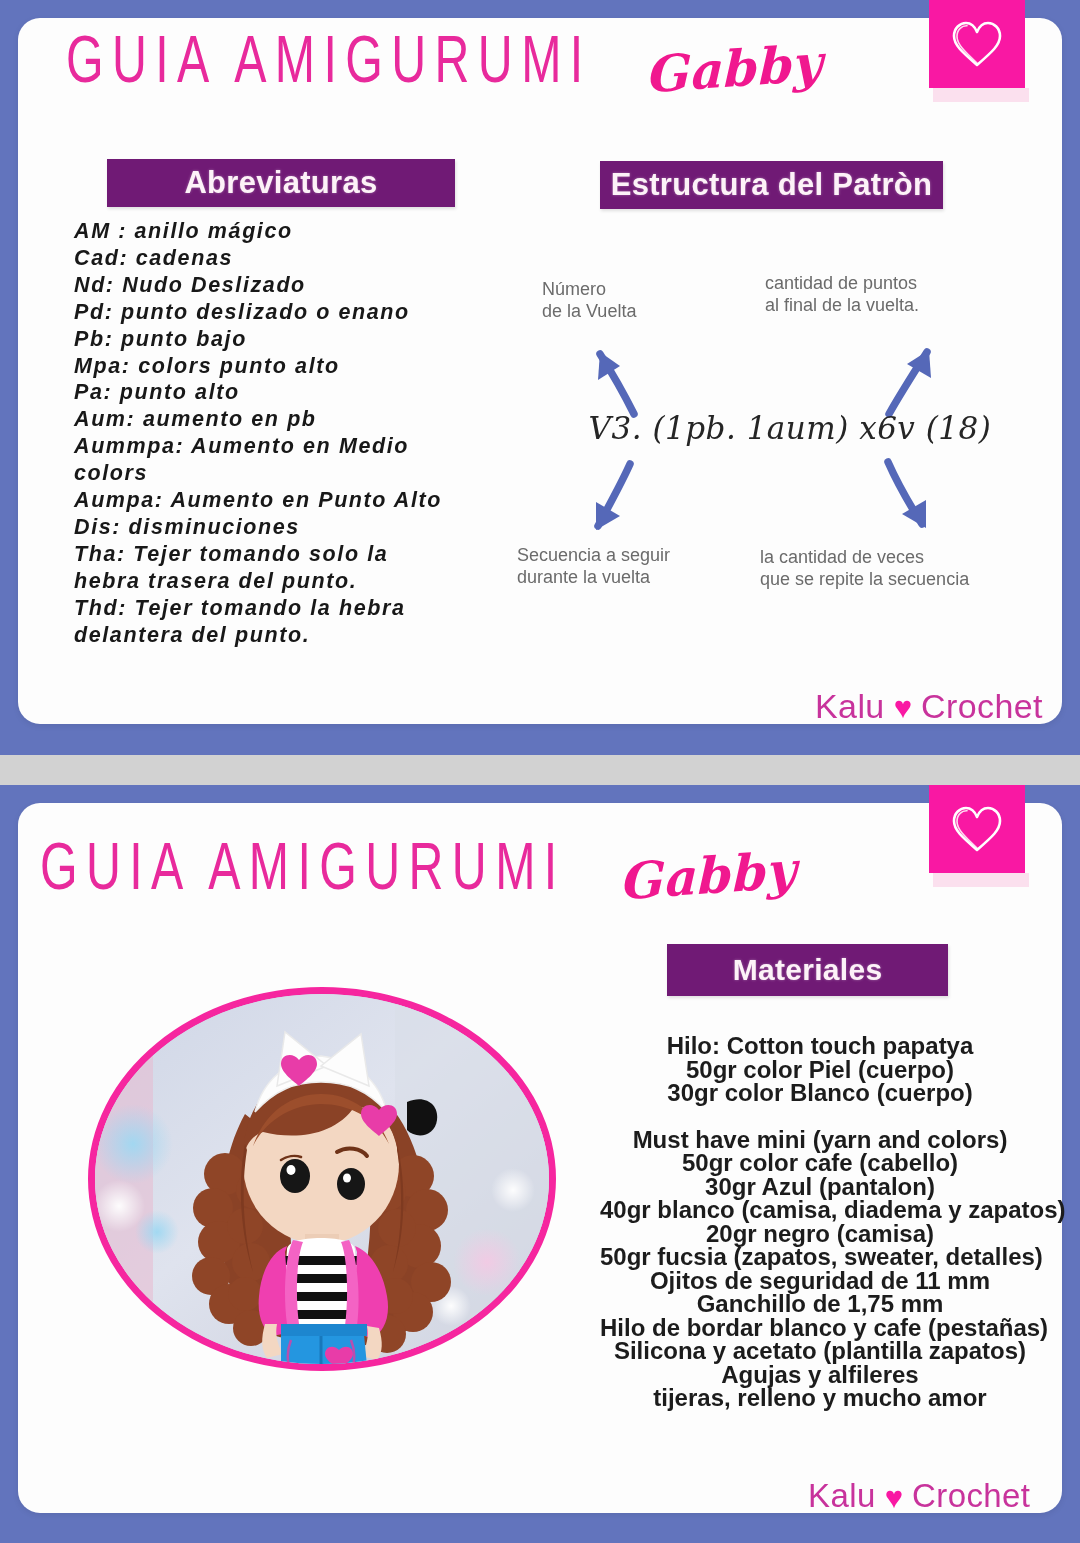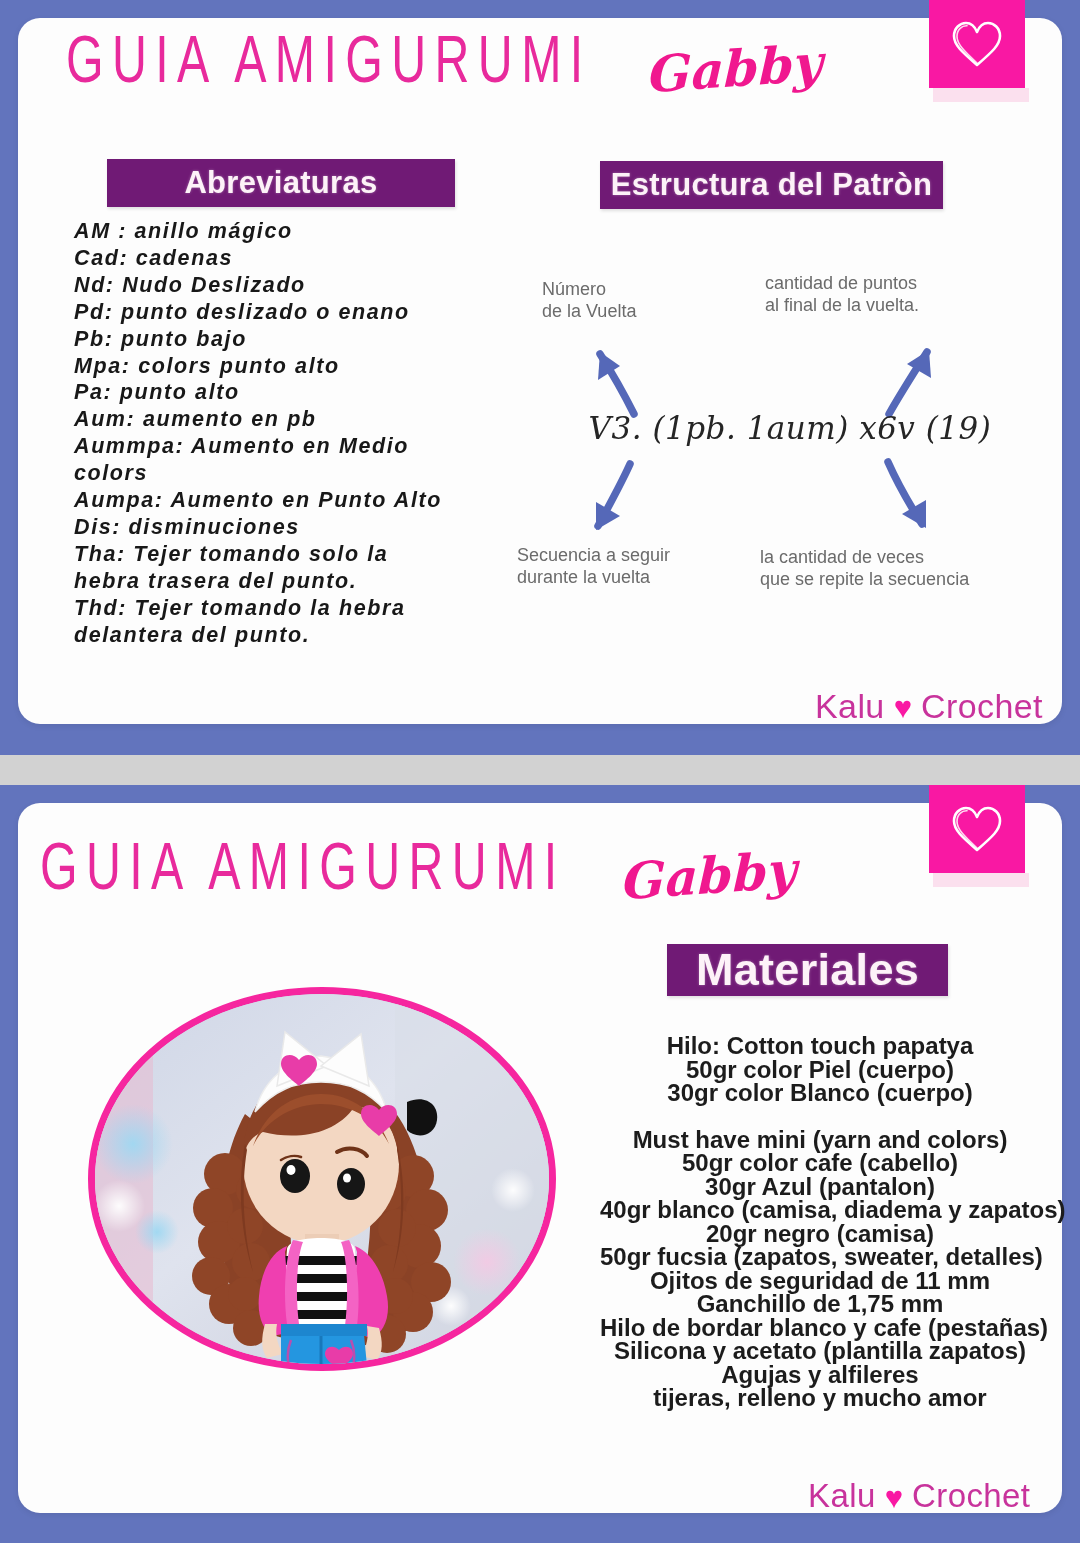--- a/index.html
+++ b/index.html
@@ -102,21 +102,21 @@
   .pink-bar span {
     color: #fdf2f8;
     font-size: 31px;
     font-weight: bold;
     letter-spacing: 0.3px;
     text-shadow: 0 0 3px rgba(255,255,255,0.35);
   }
   #bar-abrev { left: 107px; top: 159px; width: 348px; height: 48px; }
   #bar-estructura { left: 600px; top: 161px; width: 343px; height: 48px; }
   #bar-materiales { left: 667px; top: 944px; width: 281px; height: 52px; }
-  #bar-materiales span { font-size: 45px; }
+  #bar-materiales span { font-size: 30px; }
 
   
   .abbr-list {
     position: absolute;
     left: 74px;
     top: 218px;
     width: 460px;
   }
   .abbr-line {
     font-size: 21.5px;
@@ -291,21 +291,21 @@
       </svg>
     </div>
 
     <div class="arrow" id="arrow-dr">
       <svg width="72" height="80" viewBox="0 0 72 80" fill="none" aria-hidden="true">
         <path d="M16 6 C24 24 36 46 50 68" stroke="#5568b8" stroke-width="7.5" stroke-linecap="round" fill="none"></path>
         <path d="M54 72 L30 58 L54 44 Z" fill="#5568b8"></path>
       </svg>
     </div>
 
-    <div class="formula">V3. (1pb. 1aum) x6v (19)</div>
+    <div class="formula">V3. (1pb. 1aum) x6v (18)</div>
 
     <div class="diag-label" id="lbl-secuencia">Secuencia a seguir<br>durante la vuelta</div>
     <div class="diag-label" id="lbl-veces">la cantidad de veces<br>que se repite la secuencia</div>
   </div>
 
   <div class="brand" id="brand-1">
     <span class="word">Kalu</span>
     <span class="bheart">♥</span>
     <span class="word">Crochet</span>
   </div>

